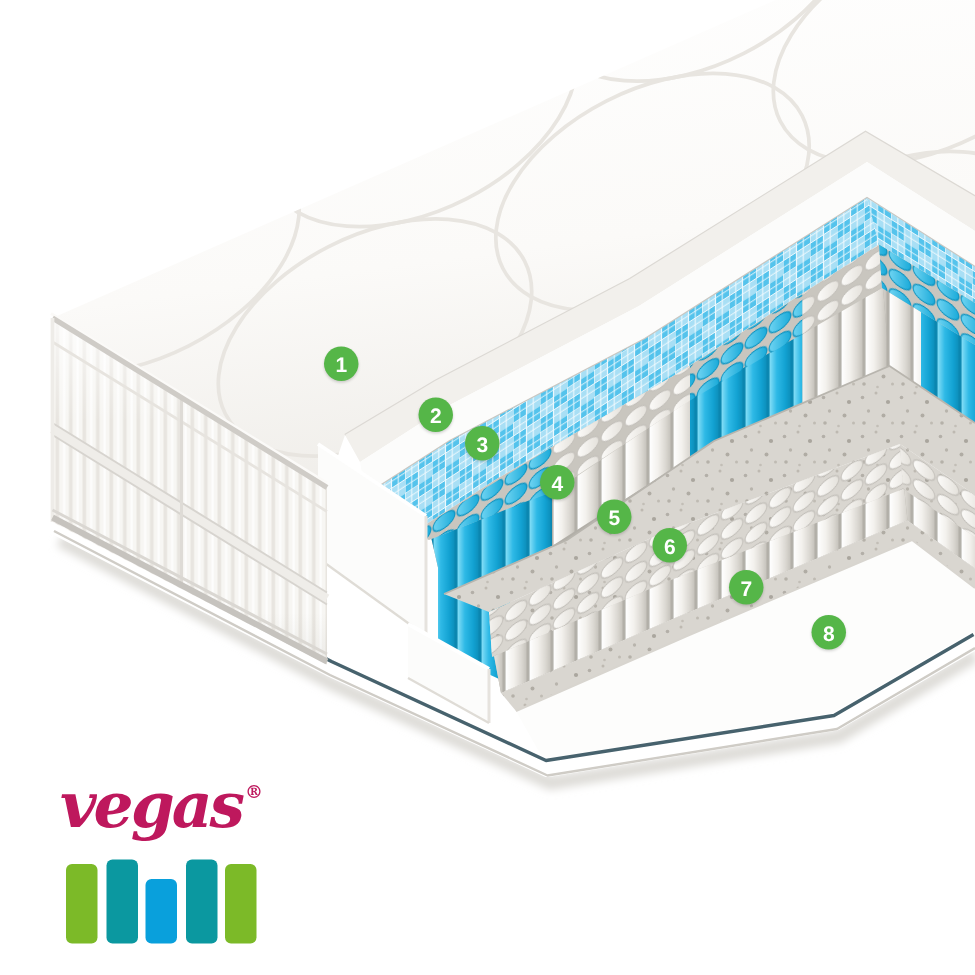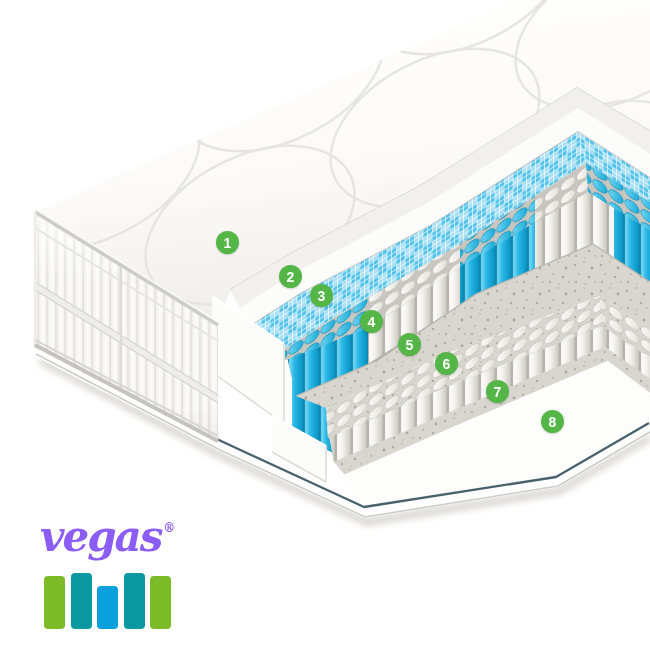--- a/index.html
+++ b/index.html
@@ -255,21 +255,21 @@
       <span>6</span>
     </div>
   <div class="badge" style="left: 486px; top: 380px; background-color: rgb(85, 182, 72);">
       <span>7</span>
     </div>
   <div class="badge" style="left: 541px; top: 410px; background-color: rgb(85, 182, 72);">
       <span>8</span>
     </div>
 
   <div class="logo">
-    <div class="logo-text" style="color: #8b5cf6;"><span>vegas</span><sup>®</sup></div>
+    <div class="logo-text" style="color: #be185d;"><span>vegas</span><sup>®</sup></div>
     <div class="logo-bars">
       <span class="bar bar1" style="background-color: rgb(124, 186, 40);"></span>
       <span class="bar bar2" style="background-color: rgb(11, 152, 160);"></span>
       <span class="bar bar3" style="background-color: rgb(9, 160, 220);"></span>
       <span class="bar bar4" style="background-color: rgb(11, 152, 160);"></span>
       <span class="bar bar5" style="background-color: rgb(124, 186, 40);"></span>
     </div>
   </div>
 
 </div>

